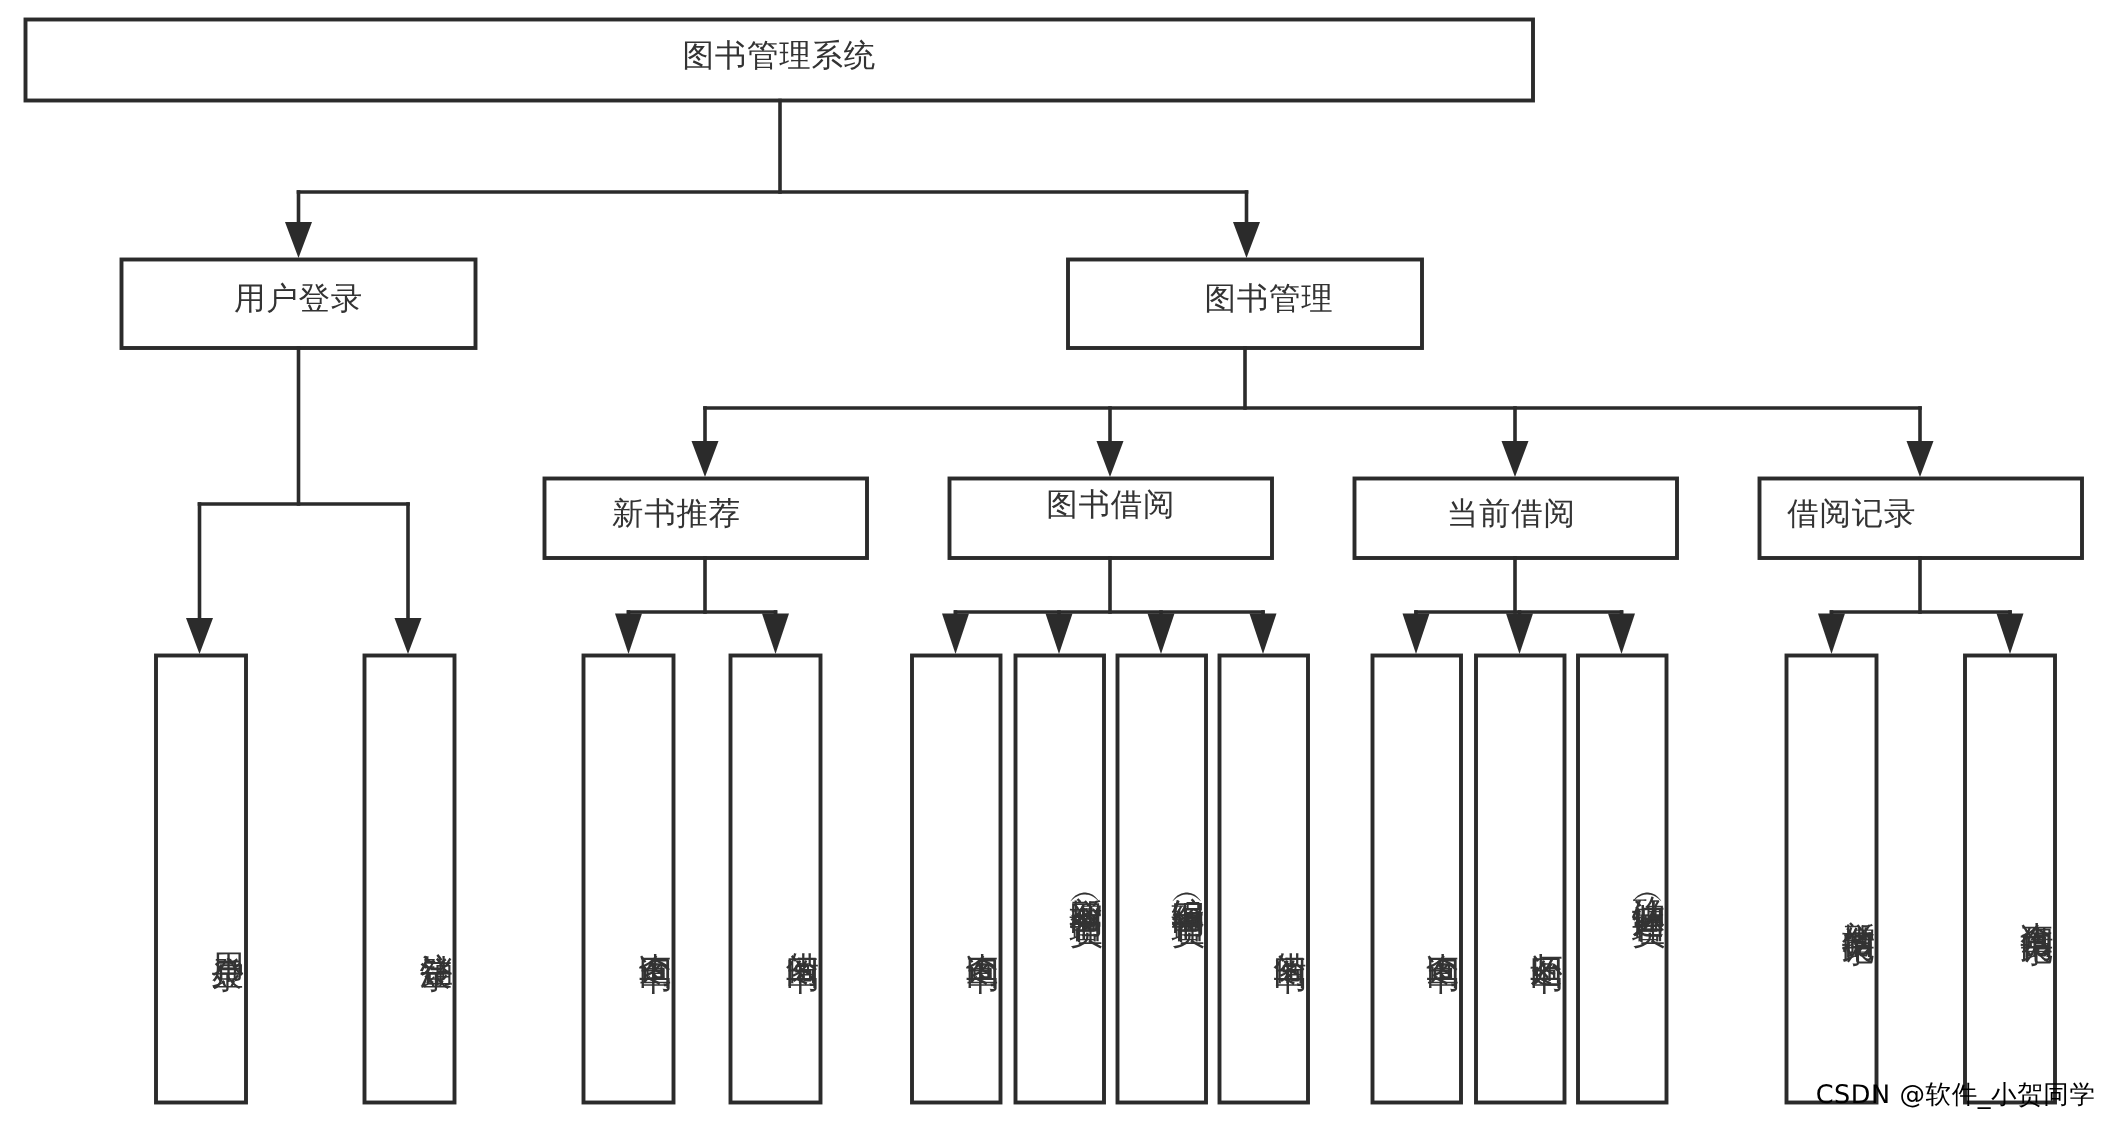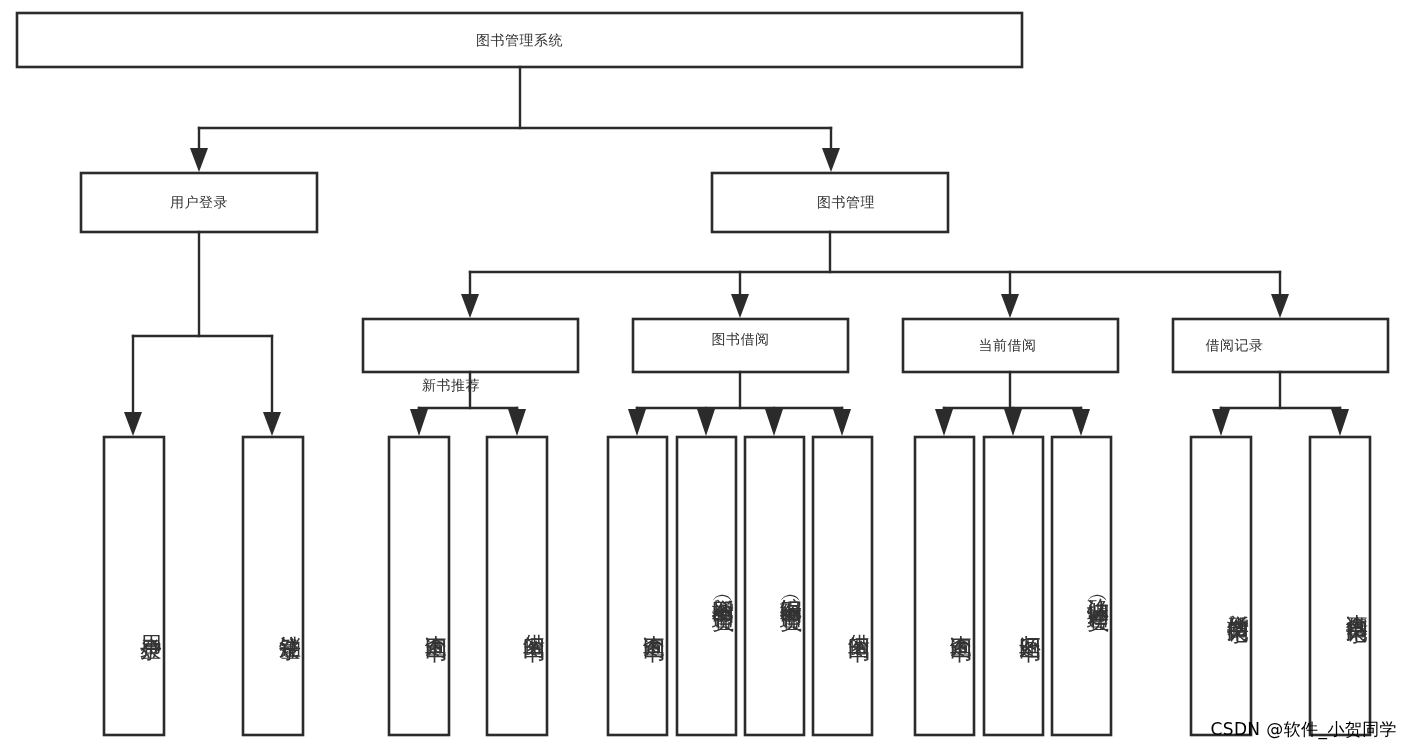--- a/index.html
+++ b/index.html
@@ -44,22 +44,23 @@
     display: flex;
     align-items: center;
     justify-content: center;
     color: #333333;
     text-align: center;
     box-sizing: border-box;
     pointer-events: none;
     line-height: 1.18;
   }
   .node-label.horiz {
-    font-size: 14px;
+    font-size: 21px;
     letter-spacing: 0.5px;
+    font-family: Liberation Mono, monospace;
   }
   .node-label.vert {
     writing-mode: vertical-rl;
     text-orientation: upright;
     font-size: 22px;
     align-items: flex-start;
     justify-content: center;
     padding-top: 4px;
     letter-spacing: 2px;
   }
@@ -184,21 +185,21 @@
       <polygon class="arrowhead" points="1212,409 1230,409 1221,436"></polygon>
       <polygon class="arrowhead" points="1331,409 1349,409 1340,436"></polygon>
     </g>
   </svg>
 
   <div class="node-label horiz" style="left:17px; top:13px; width:1005px; height:54px;">图书管理系统</div>
 
   <div class="node-label horiz" style="left:81px; top:173px; width:236px; height:59px;">用户登录</div>
   <div class="node-label horiz" style="left:712px; top:173px; width:268px; height:59px;">图书管理</div>
 
-  <div class="node-label horiz" style="left:363px; top:319px; width:176px; height:53px;margin-top:40px;">新书推荐</div>
+  <div class="node-label horiz" style="left:363px; top:319px; width:176px; height:53px;">新书推荐</div>
   <div class="node-label horiz" style="left:633px; top:319px; width:215px; height:40px;">图书借阅</div>
   <div class="node-label horiz" style="left:903px; top:319px; width:209px; height:53px;">当前借阅</div>
   <div class="node-label horiz" style="left:1127px; top:319px; width:215px; height:53px;">借阅记录</div>
 
   <div class="node-label vert" style="left:104px; top:503px; width:60px; height:232px;">用户登录</div>
   <div class="node-label vert" style="left:243px; top:503px; width:60px; height:232px;">注销登录</div>
 
   <div class="node-label vert" style="left:389px; top:503px; width:60px; height:232px;">查询图书</div>
   <div class="node-label vert" style="left:487px; top:503px; width:60px; height:232px;">借阅图书</div>
 

